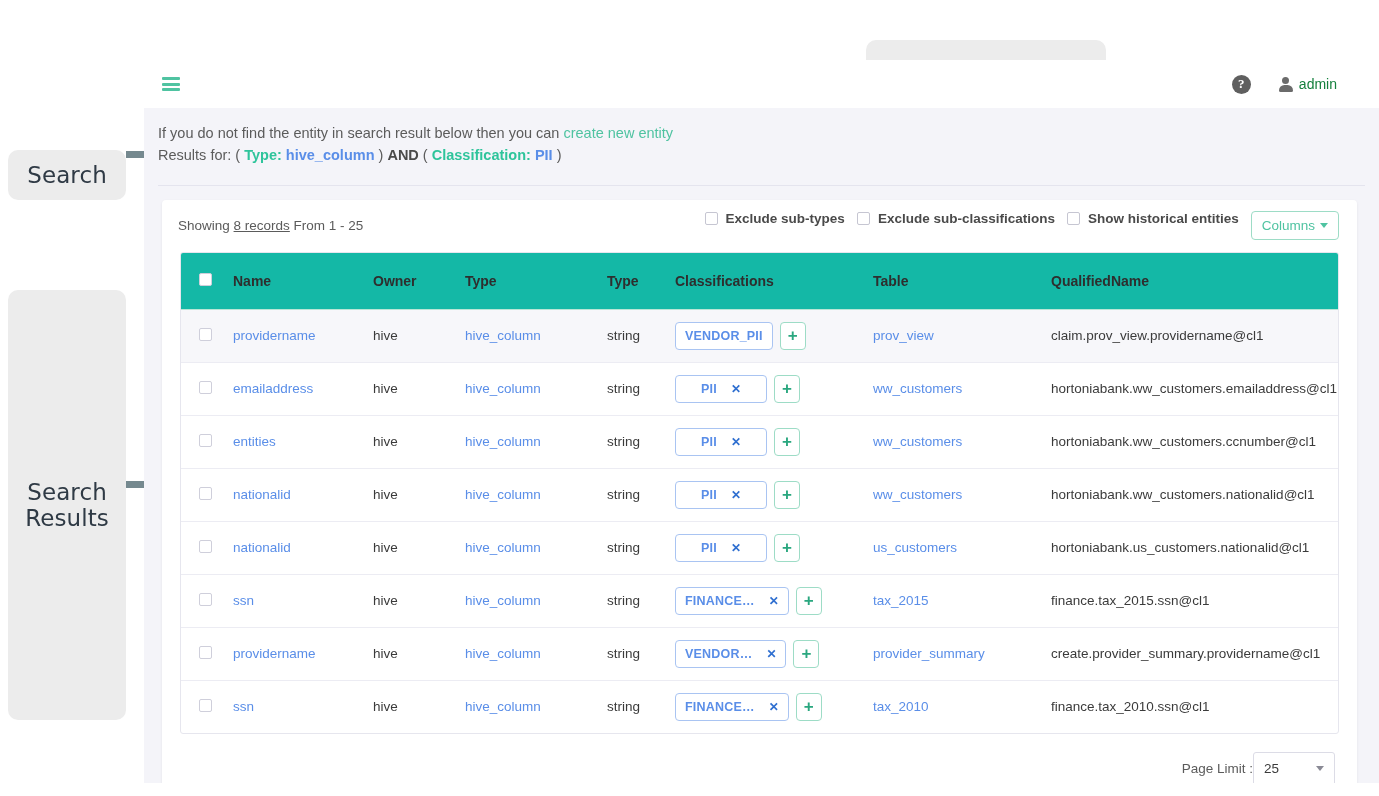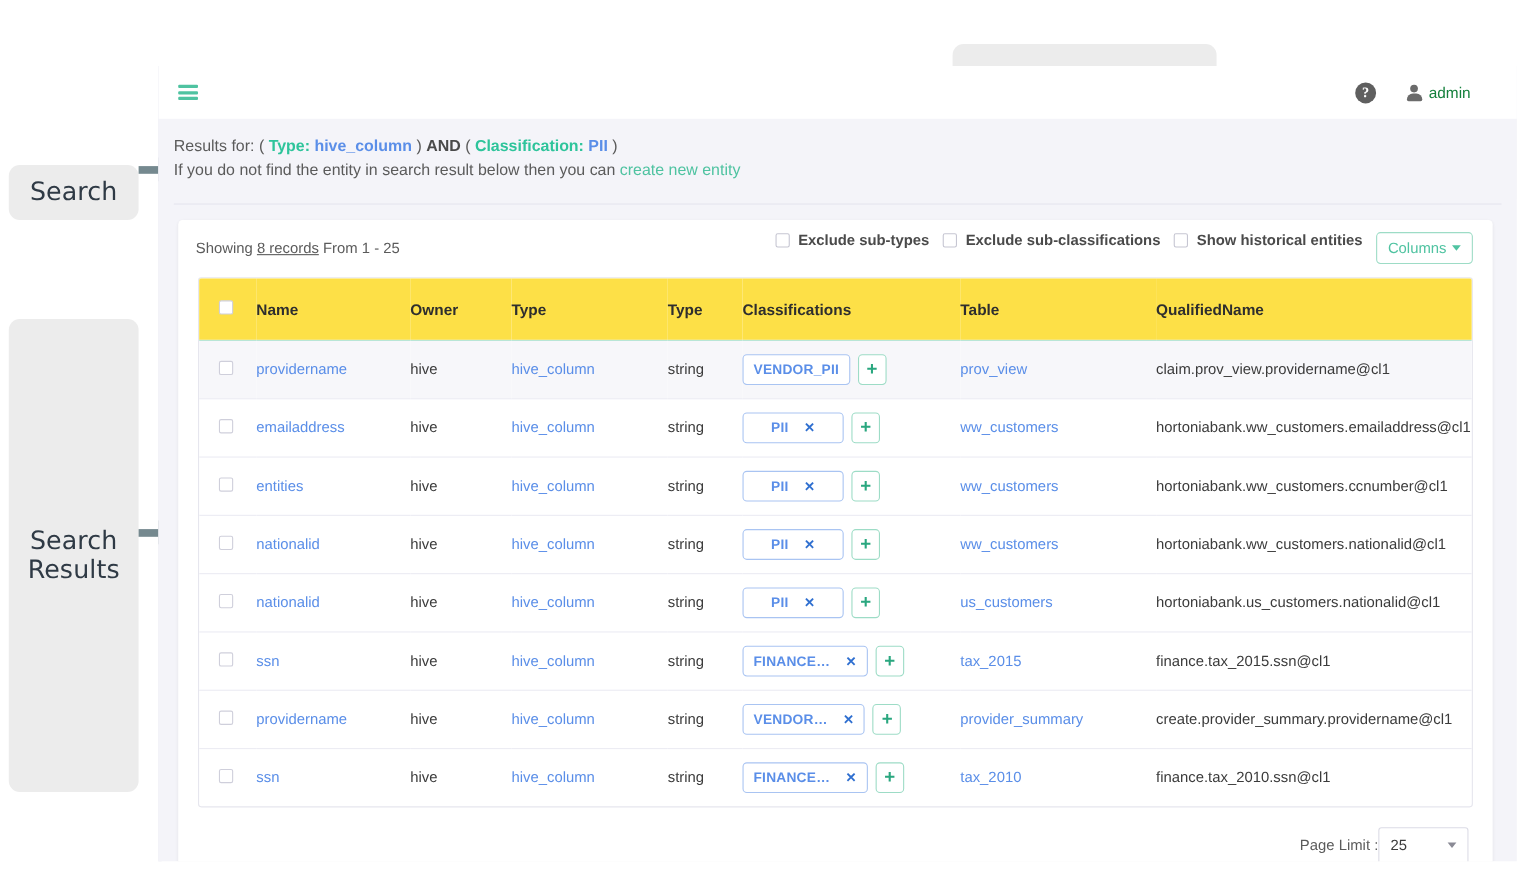--- a/index.html
+++ b/index.html
@@ -163,21 +163,21 @@
     overflow:hidden;
   }
   table { width:100%; border-collapse: collapse; table-layout: fixed; }
   thead th {
     text-align:left;
     font-size: 14px;
     font-weight: bold;
     color: #2e2e2e;
     padding: 20px 0 20px 0;
     border-bottom: 1px solid #b9e6d6;
-    background:#fde047;
+    background:#14b8a6;
   }
   tbody td {
     font-size: 13.5px;
     color: #3b3b3b;
     padding: 12px 0;
     border-bottom: 1px solid #ececf3;
     vertical-align: middle;
     height: 50px;
   }
   tbody tr:last-child td { border-bottom: none; }
@@ -273,33 +273,33 @@
         </div>
         <div class="user-block">
           <span class="user-icon"></span>
           <span>admin</span>
         </div>
       </div>
     </div>
 
     <div class="search-summary">
       <div>
+        <span>If you do not find the entity in search result below then you can</span>
+        <span class="link-green">create new entity</span>
+      </div>
+      <div>
         <span>Results for: (</span>
         <span class="kw-green">Type:</span>
         <span class="kw-blue">hive_column</span>
         <span>)</span>
         <span class="kw-and">AND</span>
         <span>(</span>
         <span class="kw-green">Classification:</span>
         <span class="kw-blue">PII</span>
         <span>)</span>
-      </div>
-      <div>
-        <span>If you do not find the entity in search result below then you can</span>
-        <span class="link-green">create new entity</span>
       </div>
     </div>
     <div class="divider-line"></div>
 
     <div class="results-card">
 
       <div class="card-toolbar">
         <div class="showing-text">
           <span>Showing</span>
           <span class="u">8 records</span>

